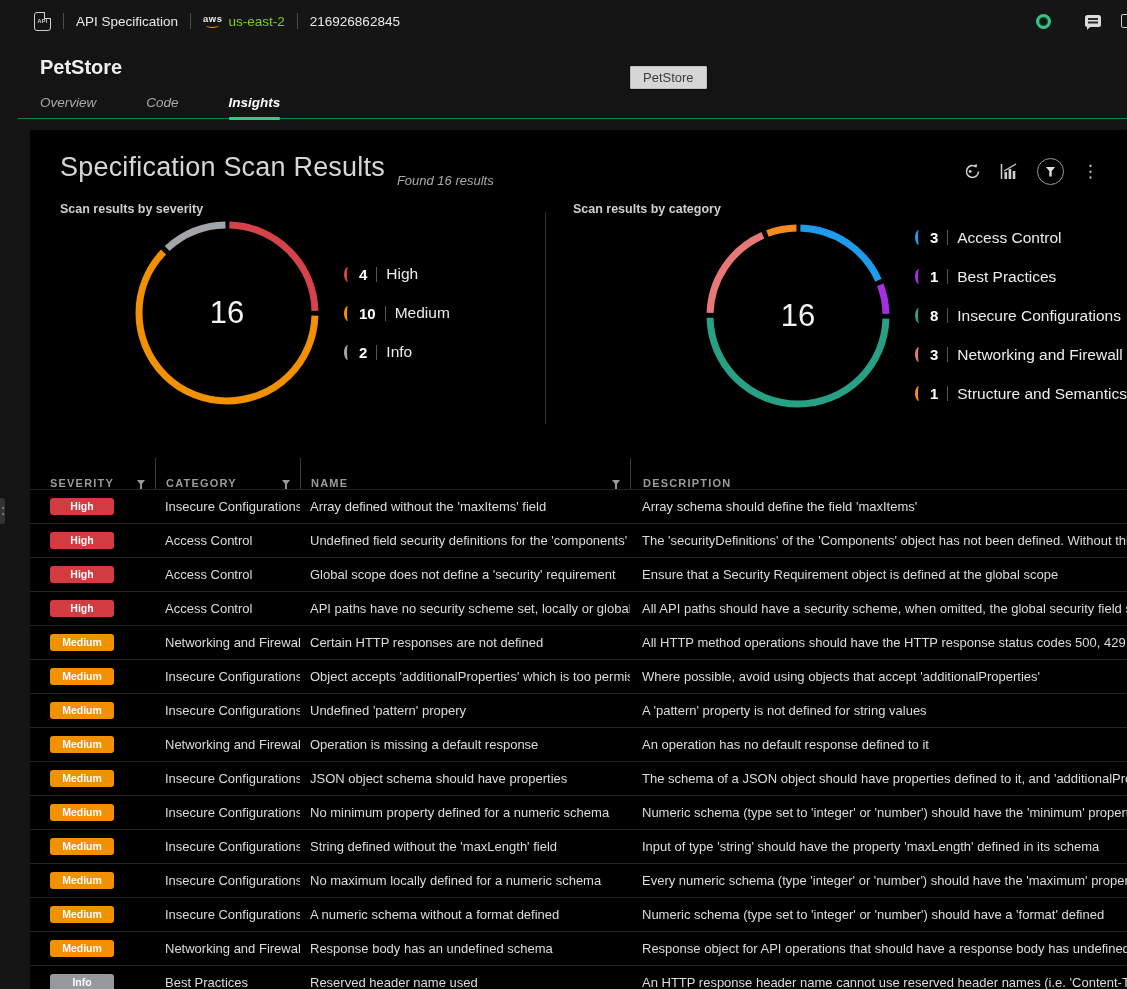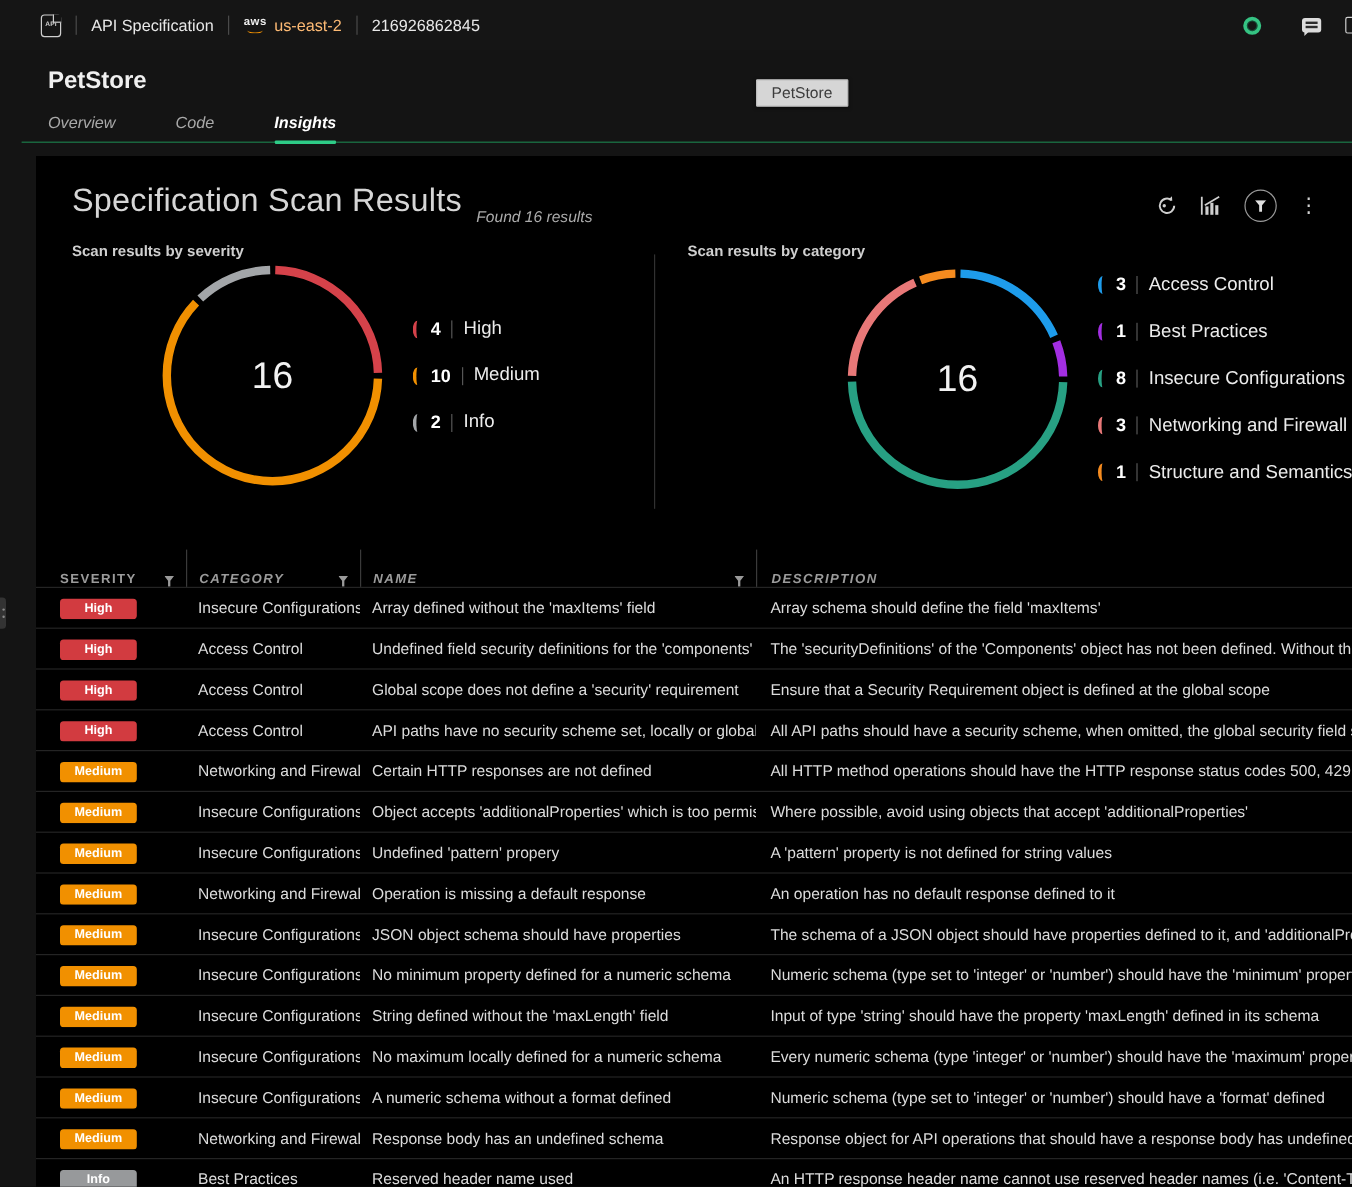--- a/index.html
+++ b/index.html
@@ -11,21 +11,21 @@
     position:relative;
   }
 
   
   .topbar {
     height:42px; display:flex; align-items:center;
     padding-left:34px; position:relative; background:#151515;
   }
   .topbar .crumb-sep { width:1px; height:16px; background:#4a4a4a; margin:0 12px; }
   .topbar-title { font-size:13.5px; color:#e8e8e8; }
-  .topbar-region { font-size:13.5px; color:#fdba74; margin-left:6px; }
+  .topbar-region { font-size:13.5px; color:#84cc16; margin-left:6px; }
   .topbar-account { font-size:13.5px; color:#e8e8e8; }
   .apidoc-icon { width:17px; height:19px; border:1.5px solid #cfcfcf; border-radius:3px;
     position:relative; display:flex; align-items:center; justify-content:center; }
   .apidoc-icon::after { content:""; position:absolute; right:-1px; top:-1px; width:6px; height:6px;
     background:#151515; border-left:1.5px solid #cfcfcf; border-bottom:1.5px solid #cfcfcf; }
   .apidoc-icon span { font-size:5.5px; font-weight:bold; color:#cfcfcf; letter-spacing:.2px; }
   .aws-logo { display:inline-flex; flex-direction:column; align-items:center; }
   .aws-logo b { font-size:9.5px; color:#ededed; font-weight:bold; letter-spacing:.5px; line-height:8px; }
   .aws-smile { width:13px; height:5px; border-bottom:1.6px solid #f79400; border-radius:0 0 50% 50%; }
   .topbar-right { position:absolute; right:26px; top:0; height:42px; display:flex; align-items:center; gap:34px; }
@@ -94,21 +94,21 @@
   .t-grid { display:grid; grid-template-columns:125px 145px 330px 1fr; }
   .t-head { height:31px; align-items:center; }
   .t-head .t-cell { color:#9b9b9b; font-size:11px; font-weight:bold; letter-spacing:1.2px;
     display:flex; align-items:flex-end; height:100%; }
   .t-head .t-cell .hfunnel { margin-left:auto; margin-right:10px; width:8px; height:9px; background:#9a9a9a;
     clip-path:polygon(0 0,100% 0,62% 45%,62% 100%,38% 100%,38% 45%); cursor:pointer; }
   .t-cell { padding-left:20px; }
   .t-cell.c2 { padding-left:10px; }
   .t-cell.c3 { padding-left:10px; }
   .t-cell.c4 { padding-left:12px; }
-  .t-head .t-cell.c2, .t-head .t-cell.c3, .t-head .t-cell.c4 { border-left:1px solid #3a3a3a;font-style:italic; }
+  .t-head .t-cell.c2, .t-head .t-cell.c3, .t-head .t-cell.c4 { border-left:1px solid #3a3a3a; }
   .t-row { height:34px; align-items:center; border-top:1px solid #242424; cursor:pointer; }
   .t-row .t-cell { font-size:13px; color:#dcdcdc; white-space:nowrap; overflow:hidden; }
   .badge { display:inline-block; width:64px; height:17px; line-height:17px; text-align:center;
     border-radius:3px; font-size:10.5px; font-weight:bold; color:#ffffff; }
 
   
   .left-handle { position:absolute; left:0; top:498px; width:5px; height:26px; background:#333;
     border-radius:0 3px 3px 0; display:flex; flex-direction:column; align-items:center;
     justify-content:center; gap:4px; cursor:pointer; }
   .left-handle i { width:2px; height:2px; background:#8a8a8a; border-radius:50%; }

